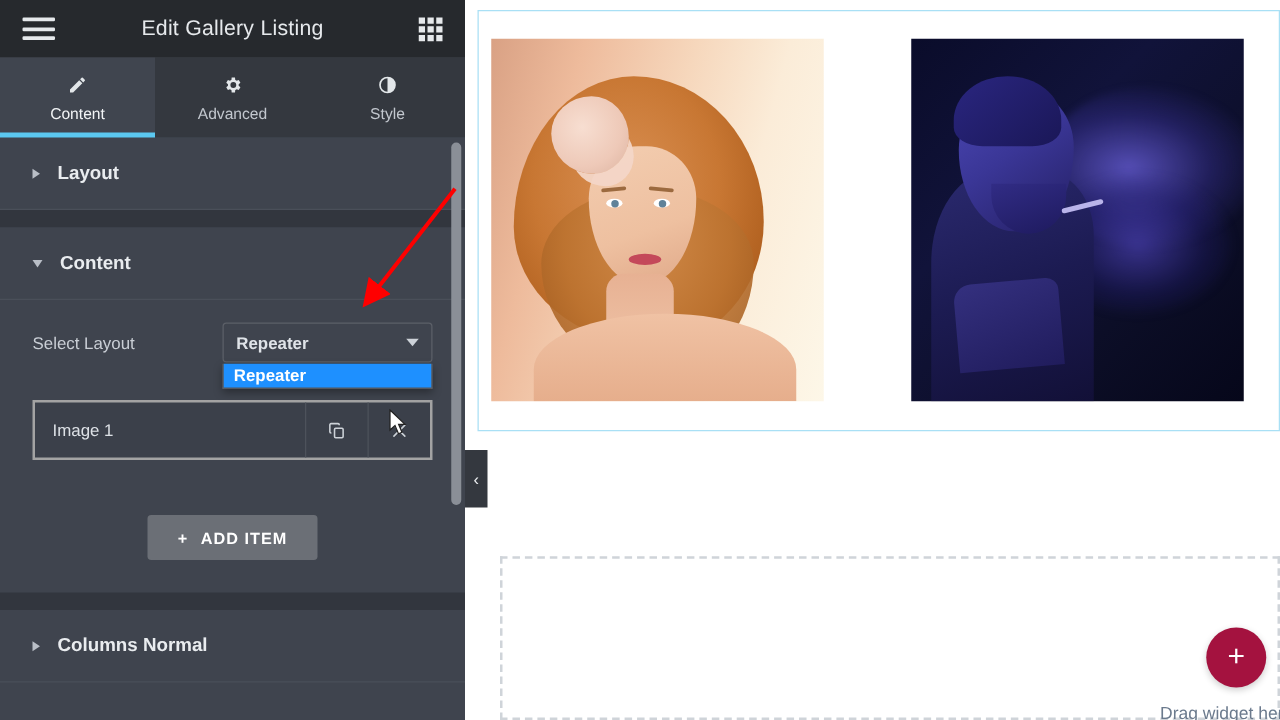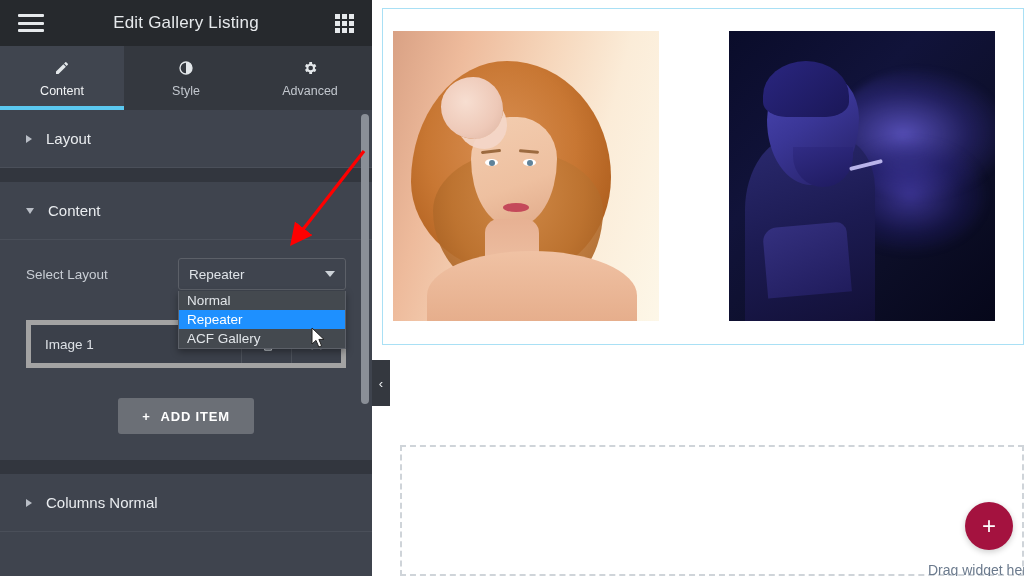--- a/index.html
+++ b/index.html
@@ -42,56 +42,56 @@
     color: #c2c7ce; font-size: 12.5px; position: relative; }
   .tab .tico { height: 20px; display: flex; align-items: center; font-size: 16px; color: #e3e7ea; }
   .tab.active { background: #40454f; color: #f2f4f6; }
   .tab.active::after { content: ""; position: absolute; left: 0; right: 0; bottom: 0;
     height: 4px; background: #5bc8f0; }
 
   
   .section-head {
     height: 58px; display: flex; align-items: center; gap: 14px;
     padding-left: 26px; background: #3f444e; cursor: pointer;
-    color: #e9ecef; font-size: 15px; font-weight: normal;
+    color: #e9ecef; font-size: 15px; font-weight: bold;
     border-bottom: 1px solid #4a4f59;
   }
   .caret { width: 0; height: 0; }
   .caret.right { border-left: 6px solid #b9bec6; border-top: 4.5px solid transparent;
     border-bottom: 4.5px solid transparent; }
   .caret.down { border-top: 6px solid #b9bec6; border-left: 4.5px solid transparent;
     border-right: 4.5px solid transparent; }
   .sep { height: 14px; background: #32363e; }
 
   .control-row { display: flex; align-items: center; padding: 18px 26px 0 26px; }
   .control-label { color: #c9ced5; font-size: 13.5px; flex: 1; }
 
   
-  .select-wrap { position: relative; width: 168px; }
+  .select-wrap { position: relative; width: 168px; font-weight: bold; }
   .select-box {
     height: 32px; background: #3f444e; border: 1px solid #5c6068; border-radius: 3px;
     display: flex; align-items: center; padding: 0 10px;
     color: #dfe3e8; font-size: 13.5px; cursor: pointer;
   }
   .select-box span.val { flex: 1; }
   .sel-caret { width: 0; height: 0; border-top: 6px solid #cdd2d8;
     border-left: 5px solid transparent; border-right: 5px solid transparent; }
   .options {
     position: absolute; left: 0; top: 33px; width: 100%;
     background: #44494f; border: 1px solid #5c6068; border-top: none;
     z-index: 40; box-shadow: 0 3px 7px rgba(0,0,0,.35);
   }
   .option { height: 19px; display: flex; align-items: center; padding: 0 8px;
     color: #e2e6ea; font-size: 13.5px; cursor: pointer; }
   .option.selected { background: #1e90ff; color: #ffffff; }
 
   
   .rep-list { padding: 0 26px; margin-top: 30px; }
-  .rep-item { display: flex; height: 48px; border: 5px solid #a3a3a3;
-    background: #3b404a; margin-bottom: 14px; }
+  .rep-item { display: flex; height: 48px; border: 2px solid #a3a3a3;
+    background: #3b404a; margin-bottom: 28px; }
   .rep-title { flex: 1; display: flex; align-items: center; padding-left: 14px;
     color: #dde1e6; font-size: 13.5px; cursor: move; }
   .rep-btn { width: 50px; display: flex; align-items: center; justify-content: center;
     border-left: 1px solid #4d525b; color: #cdd2d8; cursor: pointer; }
   .add-wrap { display: flex; justify-content: center; padding: 16px 0 26px 0; }
   .add-btn { background: #6b6f76; color: #ffffff; border: none; border-radius: 3px;
     height: 36px; padding: 0 24px; font-size: 13px; font-weight: bold;
     letter-spacing: .8px; display: flex; align-items: center; gap: 10px;
     cursor: pointer; font-family: "Liberation Sans", sans-serif; }
 
@@ -230,34 +230,34 @@
       <div class="tab active">
         <span class="tico">
           <svg width="16" height="16" viewBox="0 0 24 24" fill="#e3e7ea">
             <path d="M3 17.25V21h3.75L17.81 9.94l-3.75-3.75L3 17.25zM20.71 7.04a1 1 0 0 0 0-1.41l-2.34-2.34a1 1 0 0 0-1.41 0l-1.83 1.83 3.75 3.75 1.83-1.83z"></path>
           </svg>
         </span>
         <span>Content</span>
       </div>
       <div class="tab">
         <span class="tico">
+          <svg width="16" height="16" viewBox="0 0 24 24" fill="#e3e7ea">
+            <path d="M19.4 13a7.8 7.8 0 0 0 0-2l2.1-1.6-2-3.5-2.5 1a7.6 7.6 0 0 0-1.7-1L15 3H11l-.3 2.9a7.6 7.6 0 0 0-1.7 1l-2.5-1-2 3.5L6.6 11a7.8 7.8 0 0 0 0 2l-2.1 1.6 2 3.5 2.5-1c.5.4 1.1.8 1.7 1L11 21h4l.3-2.9c.6-.2 1.2-.6 1.7-1l2.5 1 2-3.5L19.4 13zM13 15.5A3.5 3.5 0 1 1 13 8.5a3.5 3.5 0 0 1 0 7z"></path>
+          </svg>
+        </span>
+        <span>Advanced</span>
+      </div>
+      <div class="tab">
+        <span class="tico">
           <svg width="16" height="16" viewBox="0 0 24 24">
             <circle cx="12" cy="12" r="9" fill="none" stroke="#e3e7ea" stroke-width="2"></circle>
             <path d="M12 3a9 9 0 0 1 0 18z" fill="#e3e7ea"></path>
           </svg>
         </span>
         <span>Style</span>
-      </div>
-      <div class="tab">
-        <span class="tico">
-          <svg width="16" height="16" viewBox="0 0 24 24" fill="#e3e7ea">
-            <path d="M19.4 13a7.8 7.8 0 0 0 0-2l2.1-1.6-2-3.5-2.5 1a7.6 7.6 0 0 0-1.7-1L15 3H11l-.3 2.9a7.6 7.6 0 0 0-1.7 1l-2.5-1-2 3.5L6.6 11a7.8 7.8 0 0 0 0 2l-2.1 1.6 2 3.5 2.5-1c.5.4 1.1.8 1.7 1L11 21h4l.3-2.9c.6-.2 1.2-.6 1.7-1l2.5 1 2-3.5L19.4 13zM13 15.5A3.5 3.5 0 1 1 13 8.5a3.5 3.5 0 0 1 0 7z"></path>
-          </svg>
-        </span>
-        <span>Advanced</span>
       </div>
     </div>
 
     <div class="section-head">
       <span class="caret right"></span>
       <span>Layout</span>
     </div>
     <div class="sep"></div>
 
     <div class="section-head">
@@ -266,28 +266,22 @@
     </div>
 
     <div class="control-row">
       <div class="control-label">Select Layout</div>
       <div class="select-wrap">
         <div class="select-box">
           <span class="val">Repeater</span>
           <span class="sel-caret"></span>
         </div>
         <div class="options">
-          <div class="option">
-            <span>Normal</span>
-          </div>
           <div class="option selected">
             <span>Repeater</span>
-          </div>
-          <div class="option">
-            <span>ACF Gallery</span>
           </div>
         </div>
       </div>
     </div>
 
     <div class="rep-list">
       <div class="rep-item">
         <div class="rep-title">Image 1</div>
         <div class="rep-btn">
           <svg width="15" height="15" viewBox="0 0 24 24" fill="none" stroke="#cdd2d8" stroke-width="2">

